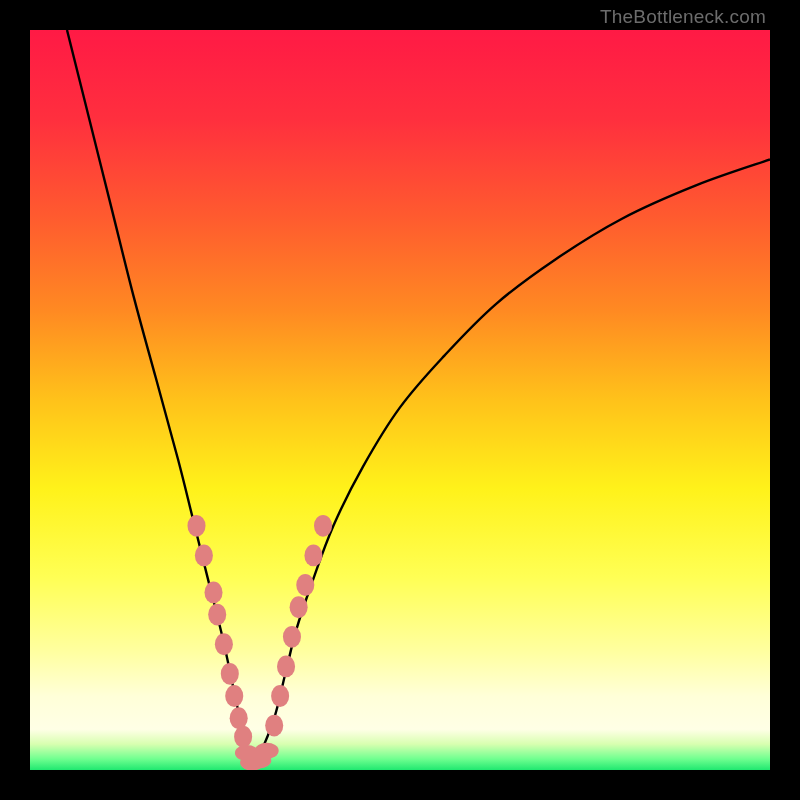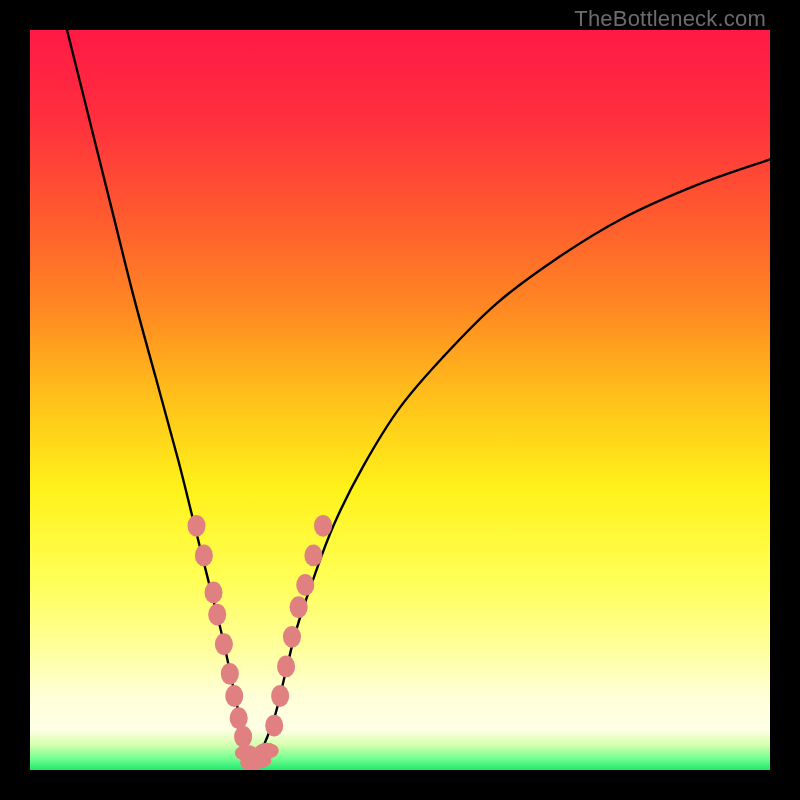--- a/index.html
+++ b/index.html
@@ -37,21 +37,21 @@
     left: 0;
     top: 0;
     width: 100%;
     height: 100%;
   }
   .watermark {
     position: absolute;
     top: 6px;
     right: 34px;
     color: #6c6c6c;
-    font-size: 22px;
+    font-size: 19px;
     font-weight: 500;
     letter-spacing: 0.2px;
   }
 </style>
 </head>
 <body>
 
 <div class="frame">
   <div class="plot-area">
     <svg class="gradient-bg" viewBox="0 0 740 740" preserveAspectRatio="none">

